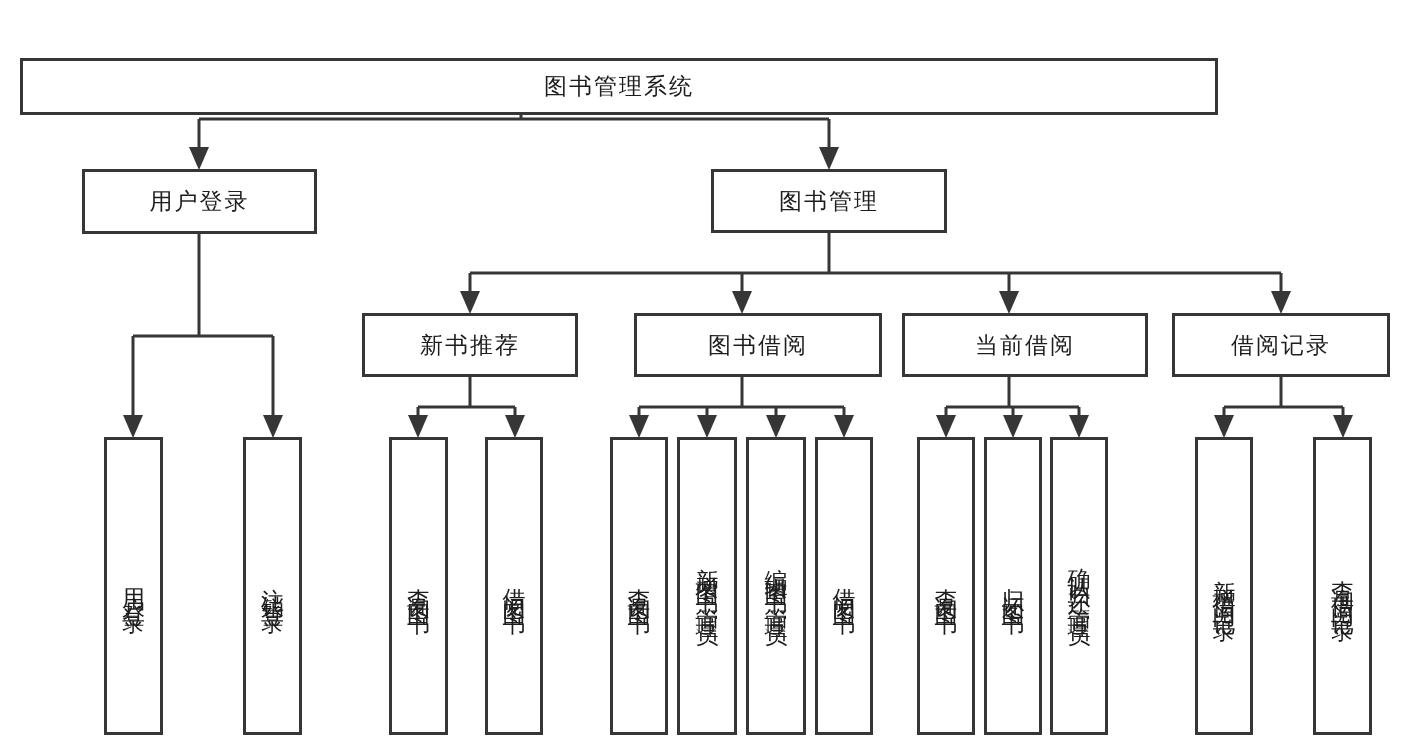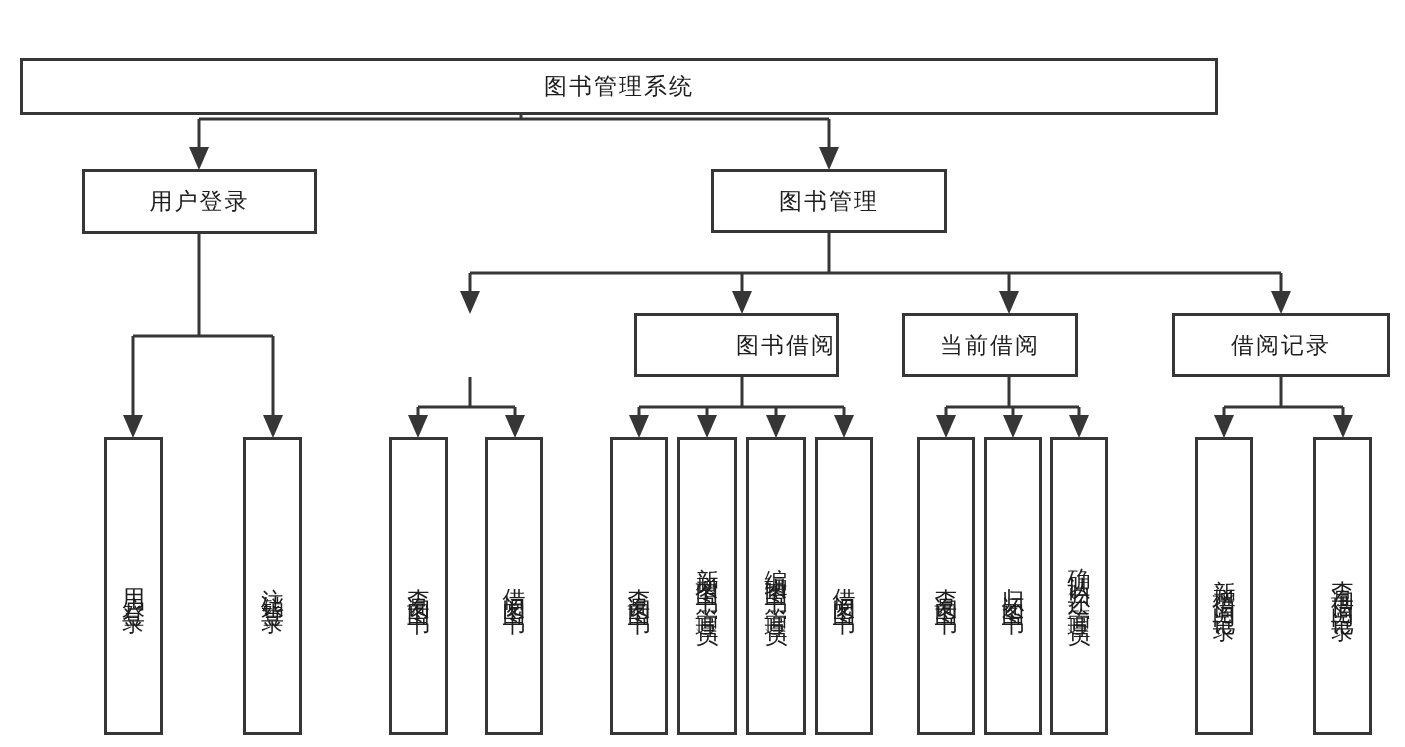--- a/index.html
+++ b/index.html
@@ -94,24 +94,27 @@
     <span>图书管理系统</span>
   </div>
 
   <div class="hbox" style="left:82px;top:169px;width:235px;height:65px;">
     <span>用户登录</span>
   </div>
   <div class="hbox" style="left:711px;top:169px;width:236px;height:64px;text-align:right;">
     <span>图书管理</span>
   </div>
 
-  <div class="hbox" style="left:634px;top:313px;width:205px;height:64px;justify-content:flex-end;">
+  <div class="hbox" style="left:362px;top:313px;width:216px;height:64px;">
+    <span>新书推荐</span>
+  </div>
+  <div class="hbox" style="left:634px;top:313px;width:248px;height:64px;">
     <span>图书借阅</span>
   </div>
-  <div class="hbox" style="left:902px;top:313px;width:176px;height:64px;">
+  <div class="hbox" style="left:902px;top:313px;width:246px;height:64px;">
     <span>当前借阅</span>
   </div>
   <div class="hbox" style="left:1172px;top:313px;width:218px;height:64px;">
     <span>借阅记录</span>
   </div>
 
   <div class="vbox" style="left:104px;top:437px;width:59px;height:298px;">
     <span>用户登录</span>
   </div>
   <div class="vbox" style="left:243px;top:437px;width:59px;height:298px;">

